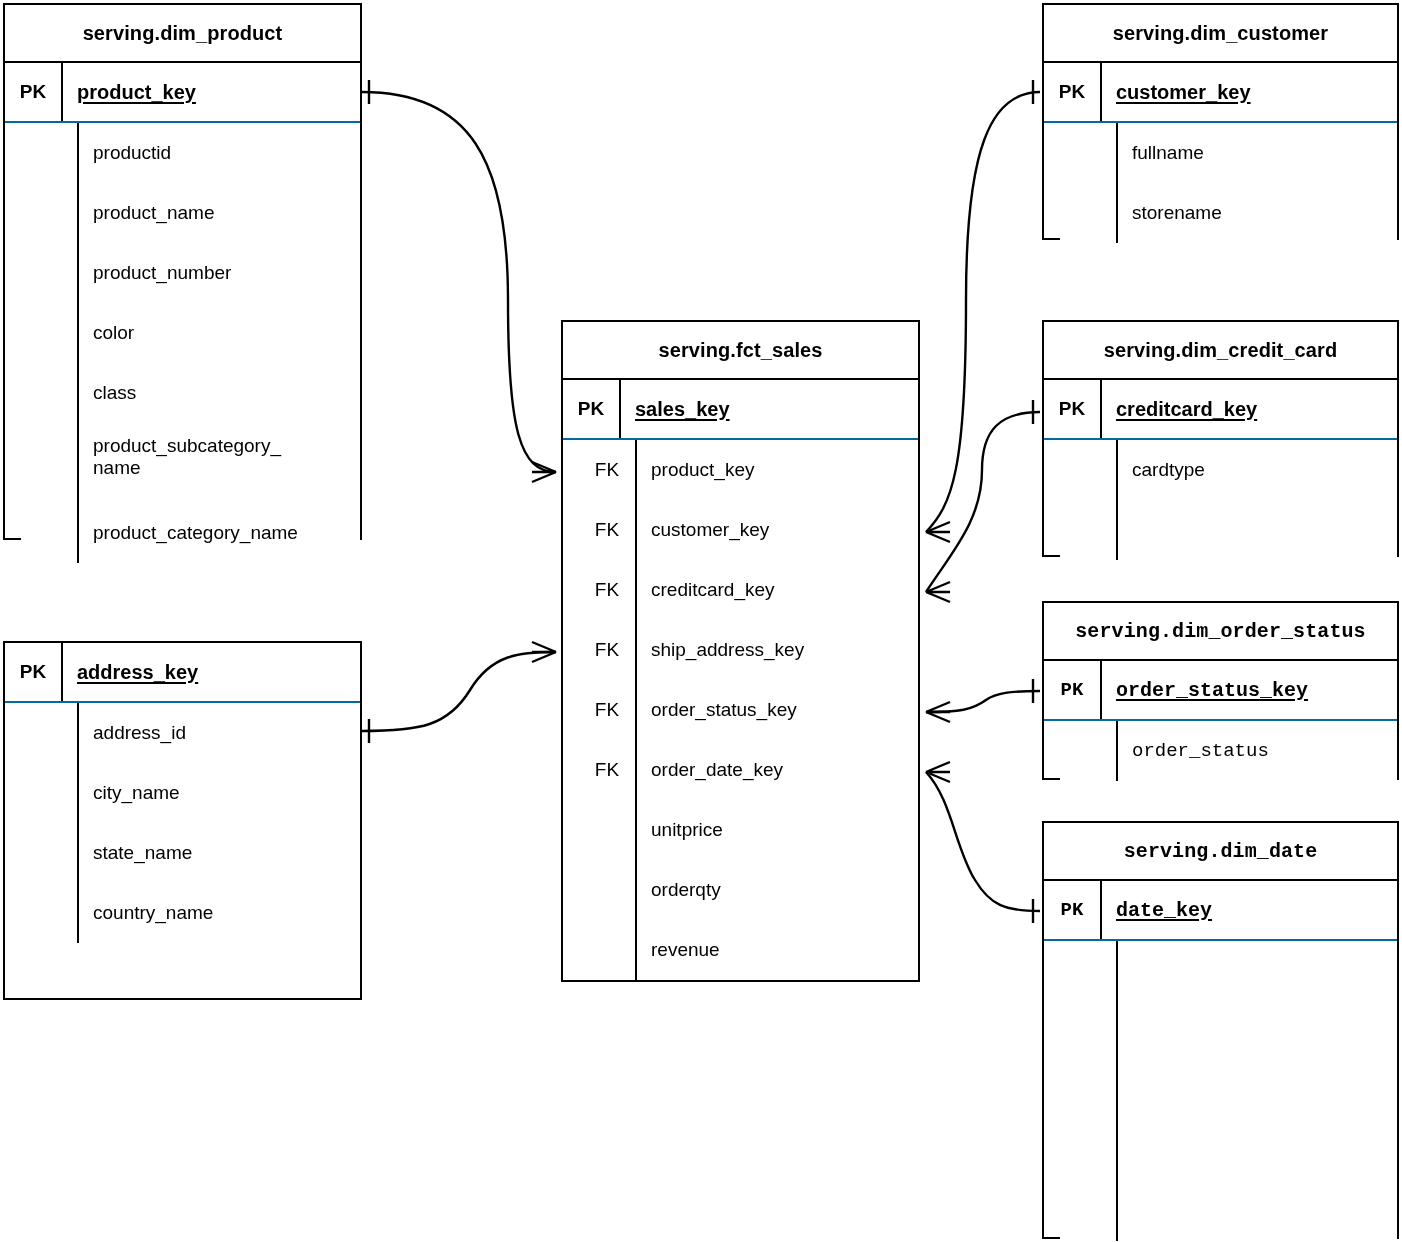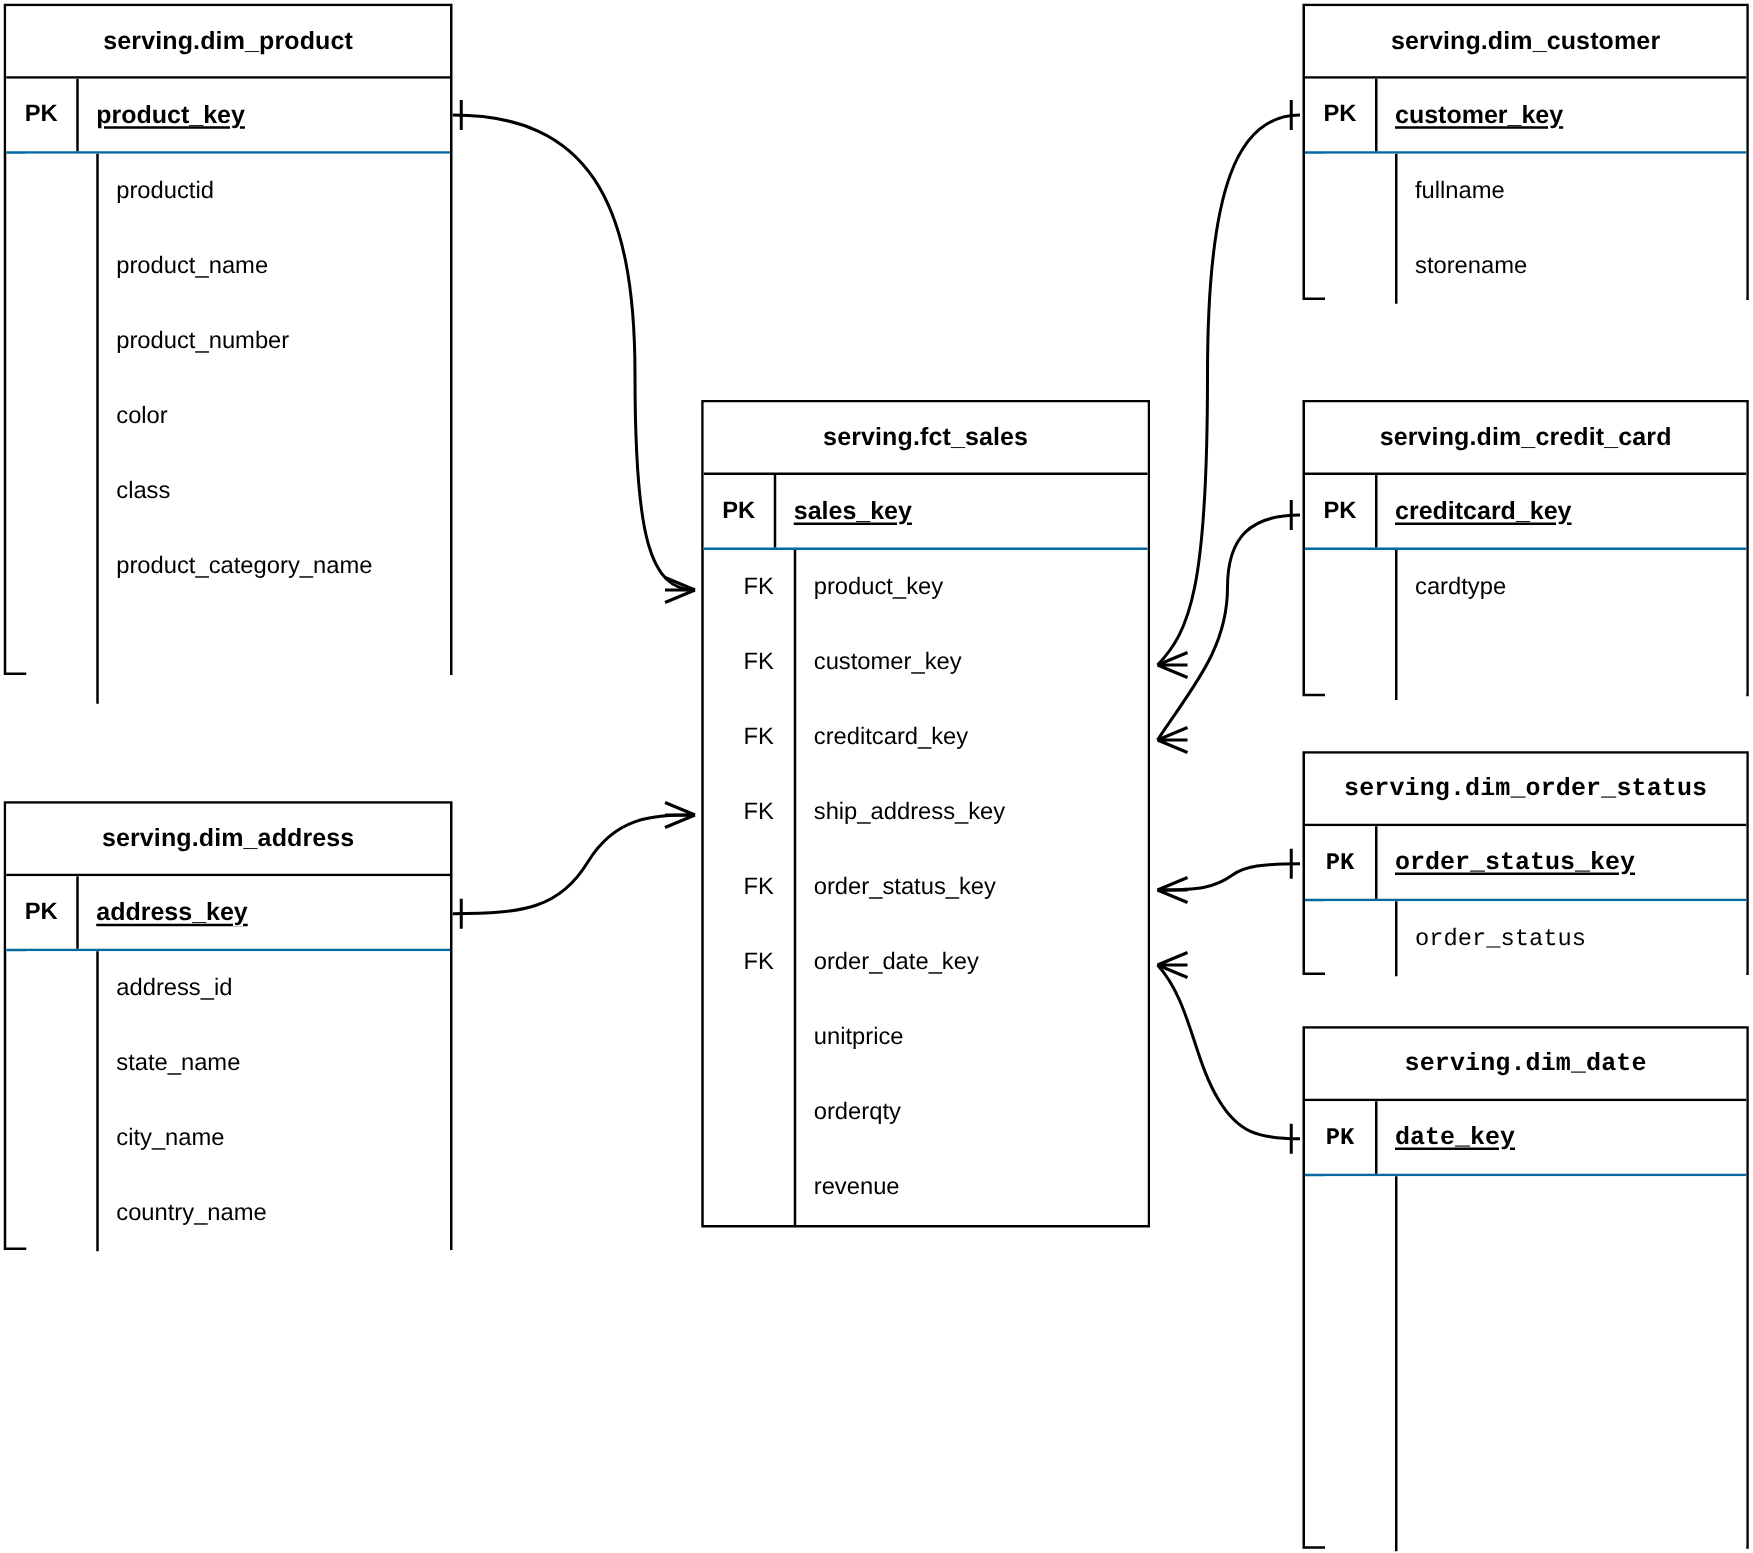--- a/index.html
+++ b/index.html
@@ -186,42 +186,43 @@
         <div class="cell"></div>
         <div class="cell tall"></div>
         <div class="cell"></div>
       </div>
       <div class="attrcol">
         <div class="cell">productid</div>
         <div class="cell">product_name</div>
         <div class="cell">product_number</div>
         <div class="cell">color</div>
         <div class="cell">class</div>
+        <div class="cell tall wrap" style="white-space:pre-line;">product_subcategory_
+name</div>
         <div class="cell">product_category_name</div>
       </div>
     </div>
   </div>
 
   <div class="entity" style="left:3px; top:641px; width:359px; height:359px;">
-    <div class="ent-title">serving.dim_address</div>
     <div class="pk-row">
       <div class="keycol">PK</div>
       <div class="pk-name">address_key</div>
     </div>
     <div class="body-rows">
       <div class="fkcol">
         <div class="cell"></div>
         <div class="cell"></div>
         <div class="cell"></div>
         <div class="cell"></div>
       </div>
       <div class="attrcol">
         <div class="cell">address_id</div>
+        <div class="cell">city_name</div>
         <div class="cell">state_name</div>
-        <div class="cell">city_name</div>
         <div class="cell">country_name</div>
       </div>
     </div>
   </div>
 
   <div class="entity" style="left:561px; top:320px; width:359px; height:662px;">
     <div class="ent-title">serving.fct_sales</div>
     <div class="pk-row">
       <div class="keycol">PK</div>
       <div class="pk-name">sales_key</div>

